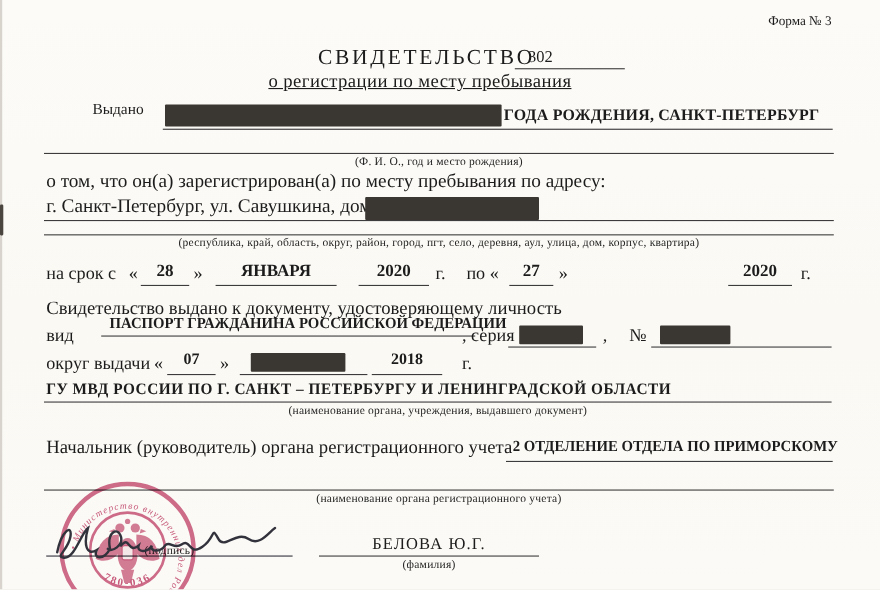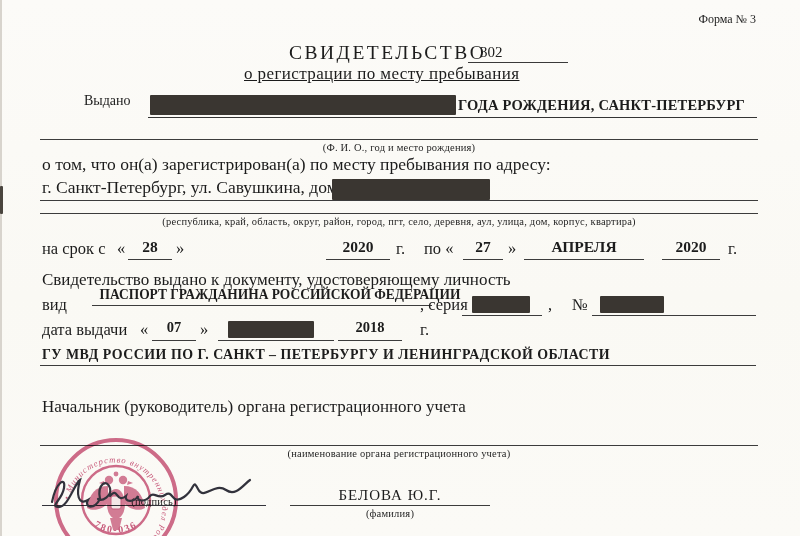--- a/index.html
+++ b/index.html
@@ -53,61 +53,65 @@
   <div class="abs big" style="left:42px;top:177px;white-space:nowrap;">г. Санкт-Петербург, ул. Савушкина, дом</div>
   <div class="bar" style="left:332px;top:179px;width:158px;height:21px;"></div>
   <div class="hline" style="left:40px;top:200px;width:718px;"></div>
   <div class="hline" style="left:40px;top:213px;width:718px;"></div>
   <div class="cap" style="left:40px;top:216px;width:718px;">(республика, край, область, округ, район, город, пгт, село, деревня, аул, улица, дом, корпус, квартира)</div>
 
   <div class="lbl" style="left:42px;top:239px;">на срок с</div>
   <div class="lbl" style="left:117px;top:239px;">«</div>
   <div class="fcell" style="left:128px;top:238px;width:44px;">28</div>
   <div class="lbl" style="left:176px;top:239px;">»</div>
+  <div class="fcell" style="left:196px;top:238px;width:110px;">ЯНВАРЯ</div>
   <div class="fcell" style="left:326px;top:238px;width:64px;">2020</div>
   <div class="lbl" style="left:396px;top:239px;">г.</div>
   <div class="lbl" style="left:424px;top:239px;">по «</div>
   <div class="fcell" style="left:463px;top:238px;width:40px;">27</div>
   <div class="lbl" style="left:508px;top:239px;">»</div>
-  <div class="fcell" style="left:524px;top:238px;width:120px;">АПРЕЛЯ</div>
   <div class="fcell" style="left:662px;top:238px;width:58px;">2020</div>
   <div class="lbl" style="left:728px;top:239px;">г.</div>
 
   <div class="abs" style="left:42px;top:270px;font-size:17px;white-space:nowrap;">Свидетельство выдано к документу, удостоверяющему личность</div>
 
   <div class="lbl" style="left:42px;top:295px;">вид</div>
   <div class="abs" style="left:76px;top:284px;width:340px;height:21px;border-bottom:1.4px solid #3c3c3c;text-align:center;margin-left:16px;">
     <span class="boldcond" style="font-size:14px;margin-top:3px;transform-origin:center;">ПАСПОРТ ГРАЖДАНИНА РОССИЙСКОЙ ФЕДЕРАЦИИ</span>
   </div>
   <div class="lbl" style="left:420px;top:295px;">, серия</div>
   <div class="abs" style="left:462px;top:294px;width:80px;height:21px;border-bottom:1.4px solid #3c3c3c;">
     <div class="bar" style="left:10px;top:2px;width:58px;height:17px;"></div>
   </div>
   <div class="lbl" style="left:548px;top:295px;">,</div>
   <div class="lbl" style="left:572px;top:295px;">№</div>
   <div class="abs" style="left:592px;top:294px;width:164px;height:21px;border-bottom:1.4px solid #3c3c3c;">
     <div class="bar" style="left:8px;top:2px;width:64px;height:17px;"></div>
   </div>
 
-  <div class="lbl" style="left:42px;top:320px;">дата выдачи</div>
+  <div class="lbl" style="left:42px;top:320px;">округ выдачи</div>
   <div class="lbl" style="left:140px;top:320px;">«</div>
   <div class="fcell" style="left:152px;top:319px;width:44px;font-size:14.5px;text-align:center;">07</div>
   <div class="lbl" style="left:200px;top:320px;">»</div>
   <div class="abs" style="left:218px;top:319px;width:116px;height:21px;border-bottom:1.4px solid #3c3c3c;">
     <div class="bar" style="left:10px;top:2px;width:86px;height:17px;"></div>
   </div>
   <div class="fcell" style="left:338px;top:319px;width:64px;font-size:14.5px;">2018</div>
   <div class="lbl" style="left:420px;top:320px;">г.</div>
 
   <div class="abs" style="left:42px;top:346px;font-size:14.5px;letter-spacing:.5px;">
     <span class="boldcond">ГУ МВД РОССИИ ПО Г. САНКТ – ПЕТЕРБУРГУ И ЛЕНИНГРАДСКОЙ ОБЛАСТИ</span>
   </div>
   <div class="hline" style="left:40px;top:365px;width:716px;"></div>
+  <div class="cap" style="left:40px;top:368px;width:716px;">(наименование органа, учреждения, выдавшего документ)</div>
 
   <div class="abs" style="left:42px;top:397px;font-size:17px;white-space:nowrap;">Начальник (руководитель) органа регистрационного учета</div>
+  <div class="abs" style="left:460px;top:395px;width:297px;height:24px;border-bottom:1.5px solid #3c3c3c;text-align:center;">
+    <span class="boldcond" style="font-size:14px;margin-top:4px;transform-origin:center;">2 ОТДЕЛЕНИЕ ОТДЕЛА  ПО ПРИМОРСКОМУ</span>
+  </div>
   <div class="hline" style="left:40px;top:445px;width:718px;"></div>
   <div class="cap" style="left:40px;top:448px;width:718px;">(наименование органа регистрационного учета)</div>
 
   <div class="hline" style="left:42px;top:505px;width:224px;border-bottom-color:#33333a;"></div>
   <div class="cap" style="left:42px;top:496px;width:224px;text-align:center;">(подпись)</div>
   <div class="abs" style="left:290px;top:487px;width:200px;text-align:center;font-size:15px;letter-spacing:1px;">БЕЛОВА  Ю.Г.</div>
   <div class="hline" style="left:290px;top:505px;width:200px;"></div>
   <div class="cap" style="left:290px;top:508px;width:200px;">(фамилия)</div>
 
   <svg class="stamp-svg" style="left:30px;top:418px;" width="172" height="172" viewBox="0 0 172 172">

